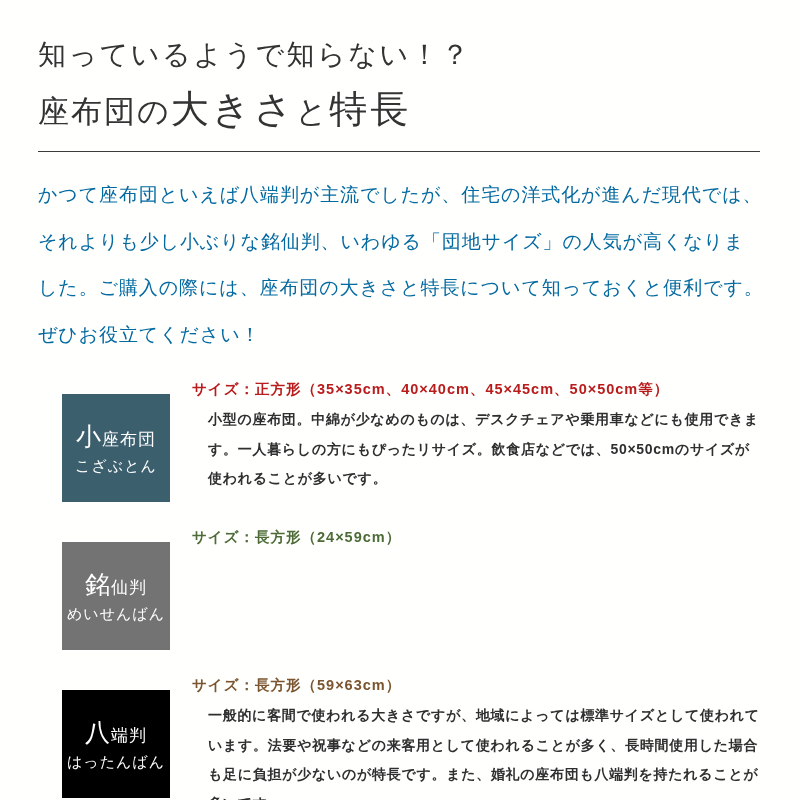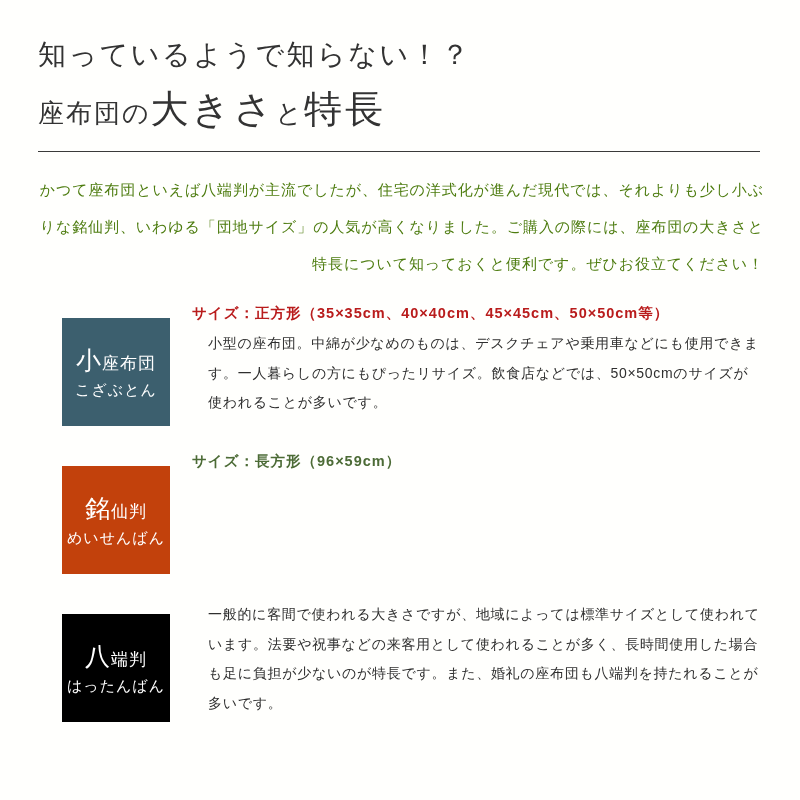--- a/index.html
+++ b/index.html
@@ -34,43 +34,42 @@
     white-space: nowrap;
   }
   .heading-line2 {
     font-family: "Liberation Serif", serif;
     color: #333;
     line-height: 1.45;
     margin-top: 6px;
     white-space: nowrap;
   }
   .heading-line2 .small {
-    font-size: 26px;
+    font-size: 31px;
     letter-spacing: 2px;
   }
   .heading-line2 .big {
     font-size: 38px;
     letter-spacing: 3px;
   }
   .rule {
     height: 1px;
     background: #3a3a3a;
     width: 722px;
     margin: 12px 0 20px 0;
   }
 
   
   .intro {
-    font-size: 15px;
+    font-size: 19px;
     line-height: 2.45;
     letter-spacing: 0.9px;
-    color: #4d7c0f;
+    color: #0369a1;
     width: 726px;
     margin-bottom: 22px;
-    text-align: right;
   }
 
   
   .block {
     display: flex;
     align-items: flex-start;
     margin-bottom: 26px;
     padding-left: 24px;
   }
   .swatch {
@@ -107,20 +106,21 @@
     letter-spacing: 1px;
     margin-bottom: 6px;
     white-space: nowrap;
   }
   .desc {
     font-size: 14px;
     line-height: 2.1;
     letter-spacing: 0.7px;
     color: #2f2f2f;
     padding-left: 16px;
+    font-weight: bold;
   }
 </style>
 </head>
 <body>
 
 <div class="page">
 
   <div class="heading">
     <div class="heading-line1">知っているようで知らない！？</div>
     <div class="heading-line2">
@@ -139,36 +139,37 @@
       </div>
       <div class="line-sub">こざぶとん</div>
     </div>
     <div class="block-text">
       <div class="size-label" style="color:#b91c1c">サイズ：正方形（35×35cm、40×40cm、45×45cm、50×50cm等）</div>
       <div class="desc">小型の座布団。中綿が少なめのものは、デスクチェアや乗用車などにも使用できます。一人暮らしの方にもぴったリサイズ。飲食店などでは、50×50cmのサイズが使われることが多いです。</div>
     </div>
   </div>
 
   <div class="block">
-    <div class="swatch" style="background:#c2410c">
+    <div class="swatch" style="background:#737373">
       <div class="line-main">
         <span class="k1">銘</span><span class="k2">仙判</span>
       </div>
       <div class="line-sub">めいせんばん</div>
     </div>
     <div class="block-text">
-      <div class="size-label" style="color:#4c6b36">サイズ：長方形（96×59cm）</div>
+      <div class="size-label" style="color:#4c6b36">サイズ：長方形（24×59cm）</div>
     </div>
   </div>
 
   <div class="block">
     <div class="swatch" style="background:#000000">
       <div class="line-main">
         <span class="k1">八</span><span class="k2">端判</span>
       </div>
       <div class="line-sub">はったんばん</div>
     </div>
     <div class="block-text">
+      <div class="size-label" style="color:#7b5530">サイズ：長方形（59×63cm）</div>
       <div class="desc">一般的に客間で使われる大きさですが、地域によっては標準サイズとして使われています。法要や祝事などの来客用として使われることが多く、長時間使用した場合も足に負担が少ないのが特長です。また、婚礼の座布団も八端判を持たれることが多いです。</div>
     </div>
   </div>
 
 </div>
 
 </body></html>

